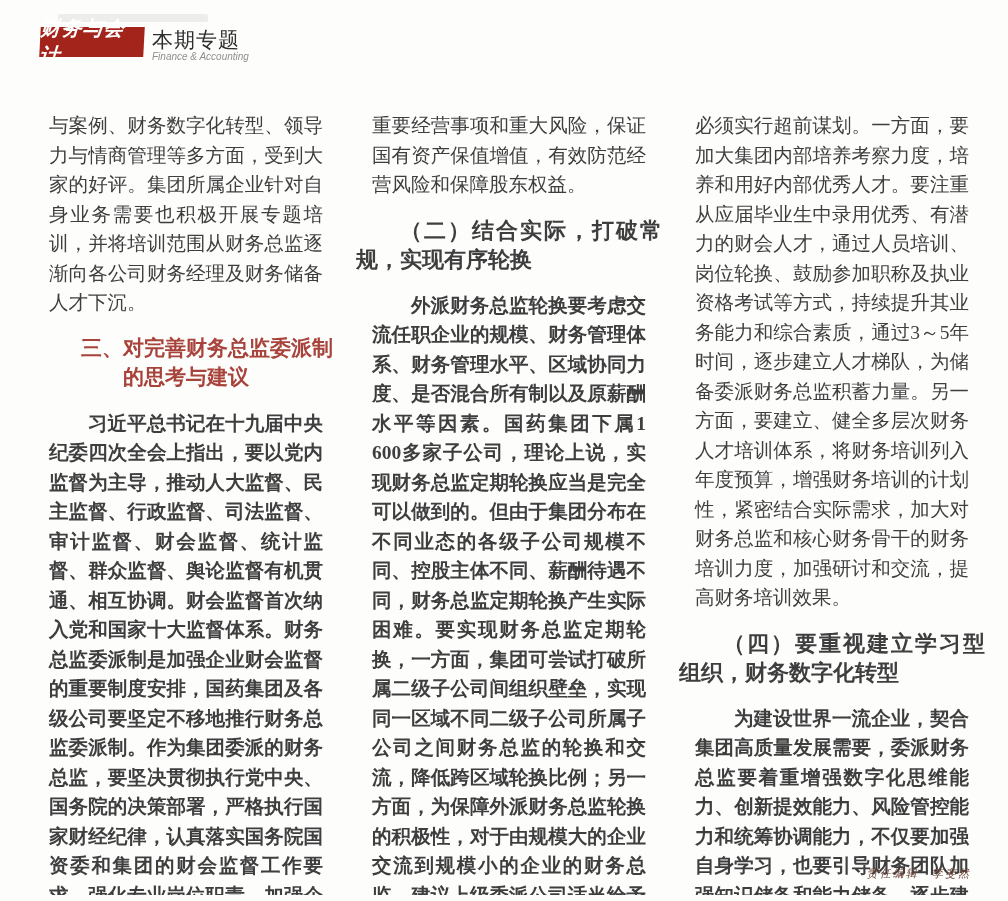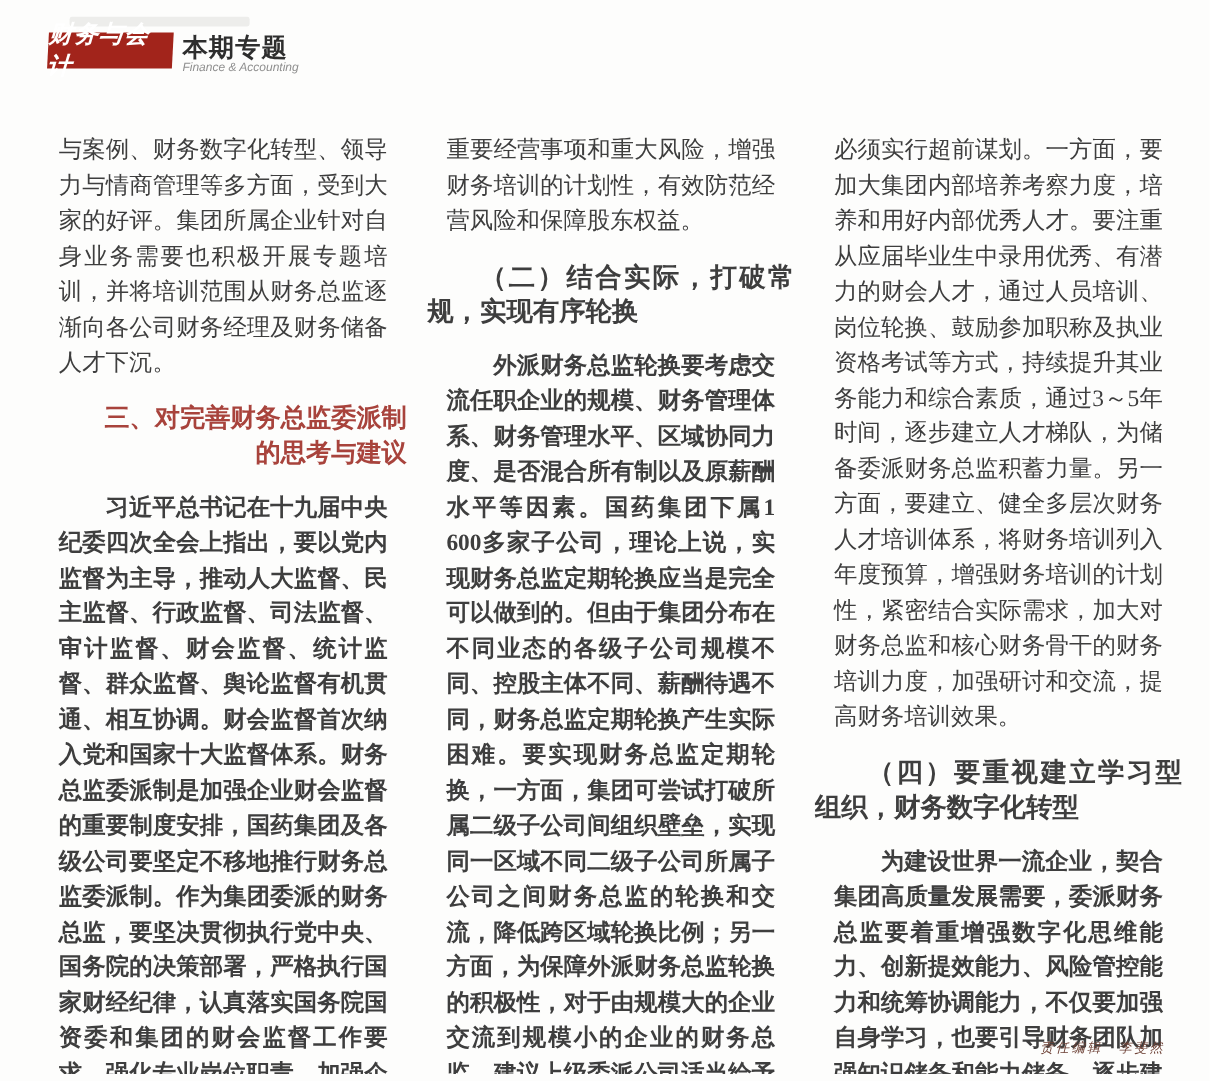--- a/index.html
+++ b/index.html
@@ -17,40 +17,40 @@
   .logo-box{
     position:absolute;left:40px;top:27px;width:104px;height:30px;
     background:var(--logo-red);color:#fff;
     display:flex;align-items:center;justify-content:center;
     font-style:italic;font-weight:bold;font-size:20px;letter-spacing:1px;
     transform:skewX(-3deg);
   }
   .section-label{
     position:absolute;left:152px;top:26px;
     font-family:"Liberation Sans","DejaVu Sans",sans-serif;
-    font-weight:bold;font-size:21px;color:var(--label-ink);letter-spacing:1px;
+    font-weight:normal;font-size:21px;color:var(--label-ink);letter-spacing:1px;
   }
   .section-sublabel{
     position:absolute;left:152px;top:51px;
     font-family:"Liberation Sans","DejaVu Sans",sans-serif;
     font-size:10px;color:var(--subtext-gray);font-style:italic;
   }
 
   
   .col{
     position:absolute;top:95px;width:306px;height:800px;overflow:hidden;
     text-align:justify;font-size:19.5px;line-height:29.5px;color:var(--ink);
   }
   .col-1{left:33px}.col-2{left:356px}.col-3{left:679px}
   .col p{margin:16px;}
   .col p.cont{text-indent:0;}
   .col p.para{text-indent:2em;font-weight:bold;}
   .col h2{
     color:var(--heading-red);font-weight:bold;font-size:21px;line-height:29.5px;
-    margin:11px 0 9px;text-indent:2em;text-align:right;
+    margin:11px 0 9px;text-indent:2em;text-align:center;
   }
   .col h3{font-weight:bold;font-size:22px;line-height:29.5px;margin:0;text-indent:2em;}
 
   
   .editor{
     position:absolute;left:679px;top:866px;width:306px;
     text-align:right;padding-right:14px;box-sizing:border-box;
     font-style:italic;font-size:11px;color:var(--editor-ink);letter-spacing:2px;
   }
   .editor .gap{display:inline-block;width:1.2em;}
@@ -67,21 +67,21 @@
   </div>
   <div class="section-label">本期专题</div>
   <div class="section-sublabel">Finance &amp; Accounting</div>
 
   <div class="col col-1">
       <p class="cont">与案例、财务数字化转型、领导力与情商管理等多方面，受到大家的好评。集团所属企业针对自身业务需要也积极开展专题培训，并将培训范围从财务总监逐渐向各公司财务经理及财务储备人才下沉。</p>
       <h2>三、对完善财务总监委派制的思考与建议</h2>
       <p class="para">习近平总书记在十九届中央纪委四次全会上指出，要以党内监督为主导，推动人大监督、民主监督、行政监督、司法监督、审计监督、财会监督、统计监督、群众监督、舆论监督有机贯通、相互协调。财会监督首次纳入党和国家十大监督体系。财务总监委派制是加强企业财会监督的重要制度安排，国药集团及各级公司要坚定不移地推行财务总监委派制。作为集团委派的财务总监，要坚决贯彻执行党中央、国务院的决策部署，严格执行国家财经纪律，认真落实国务院国资委和集团的财会监督工作要求，强化专业岗位职责，加强企业经营管理活动中的财务管控，及时向出资人报告</p>
     </div>
   <div class="col col-2">
-      <p class="cont">重要经营事项和重大风险，增强财务培训的计划性，有效防范经营风险和保障股东权益。</p>
+      <p class="cont">重要经营事项和重大风险，保证国有资产保值增值，有效防范经营风险和保障股东权益。</p>
       <h3>（二）结合实际，打破常规，实现有序轮换</h3>
       <p class="para">外派财务总监轮换要考虑交流任职企业的规模、财务管理体系、财务管理水平、区域协同力度、是否混合所有制以及原薪酬水平等因素。国药集团下属1 600多家子公司，理论上说，实现财务总监定期轮换应当是完全可以做到的。但由于集团分布在不同业态的各级子公司规模不同、控股主体不同、薪酬待遇不同，财务总监定期轮换产生实际困难。要实现财务总监定期轮换，一方面，集团可尝试打破所属二级子公司间组织壁垒，实现同一区域不同二级子公司所属子公司之间财务总监的轮换和交流，降低跨区域轮换比例；另一方面，为保障外派财务总监轮换的积极性，对于由规模大的企业交流到规模小的企业的财务总监，建议上级委派公司适当给予政策性倾斜。</p>
       <p class="para">要确保财务总监队伍的高素质，</p>
     </div>
   <div class="col col-3">
       <p class="cont">必须实行超前谋划。一方面，要加大集团内部培养考察力度，培养和用好内部优秀人才。要注重从应届毕业生中录用优秀、有潜力的财会人才，通过人员培训、岗位轮换、鼓励参加职称及执业资格考试等方式，持续提升其业务能力和综合素质，通过3～5年时间，逐步建立人才梯队，为储备委派财务总监积蓄力量。另一方面，要建立、健全多层次财务人才培训体系，将财务培训列入年度预算，增强财务培训的计划性，紧密结合实际需求，加大对财务总监和核心财务骨干的财务培训力度，加强研讨和交流，提高财务培训效果。</p>
       <h3>（四）要重视建立学习型组织，财务数字化转型</h3>
       <p class="para">为建设世界一流企业，契合集团高质量发展需要，委派财务总监要着重增强数字化思维能力、创新提效能力、风险管控能力和统筹协调能力，不仅要加强自身学习，也要引导财务团队加强知识储备和能力储备，逐步建立学习型组织，不断提升履职能力，为建设世界一流财务管理体系打好坚实的人才基础。</p>
     </div>
 

